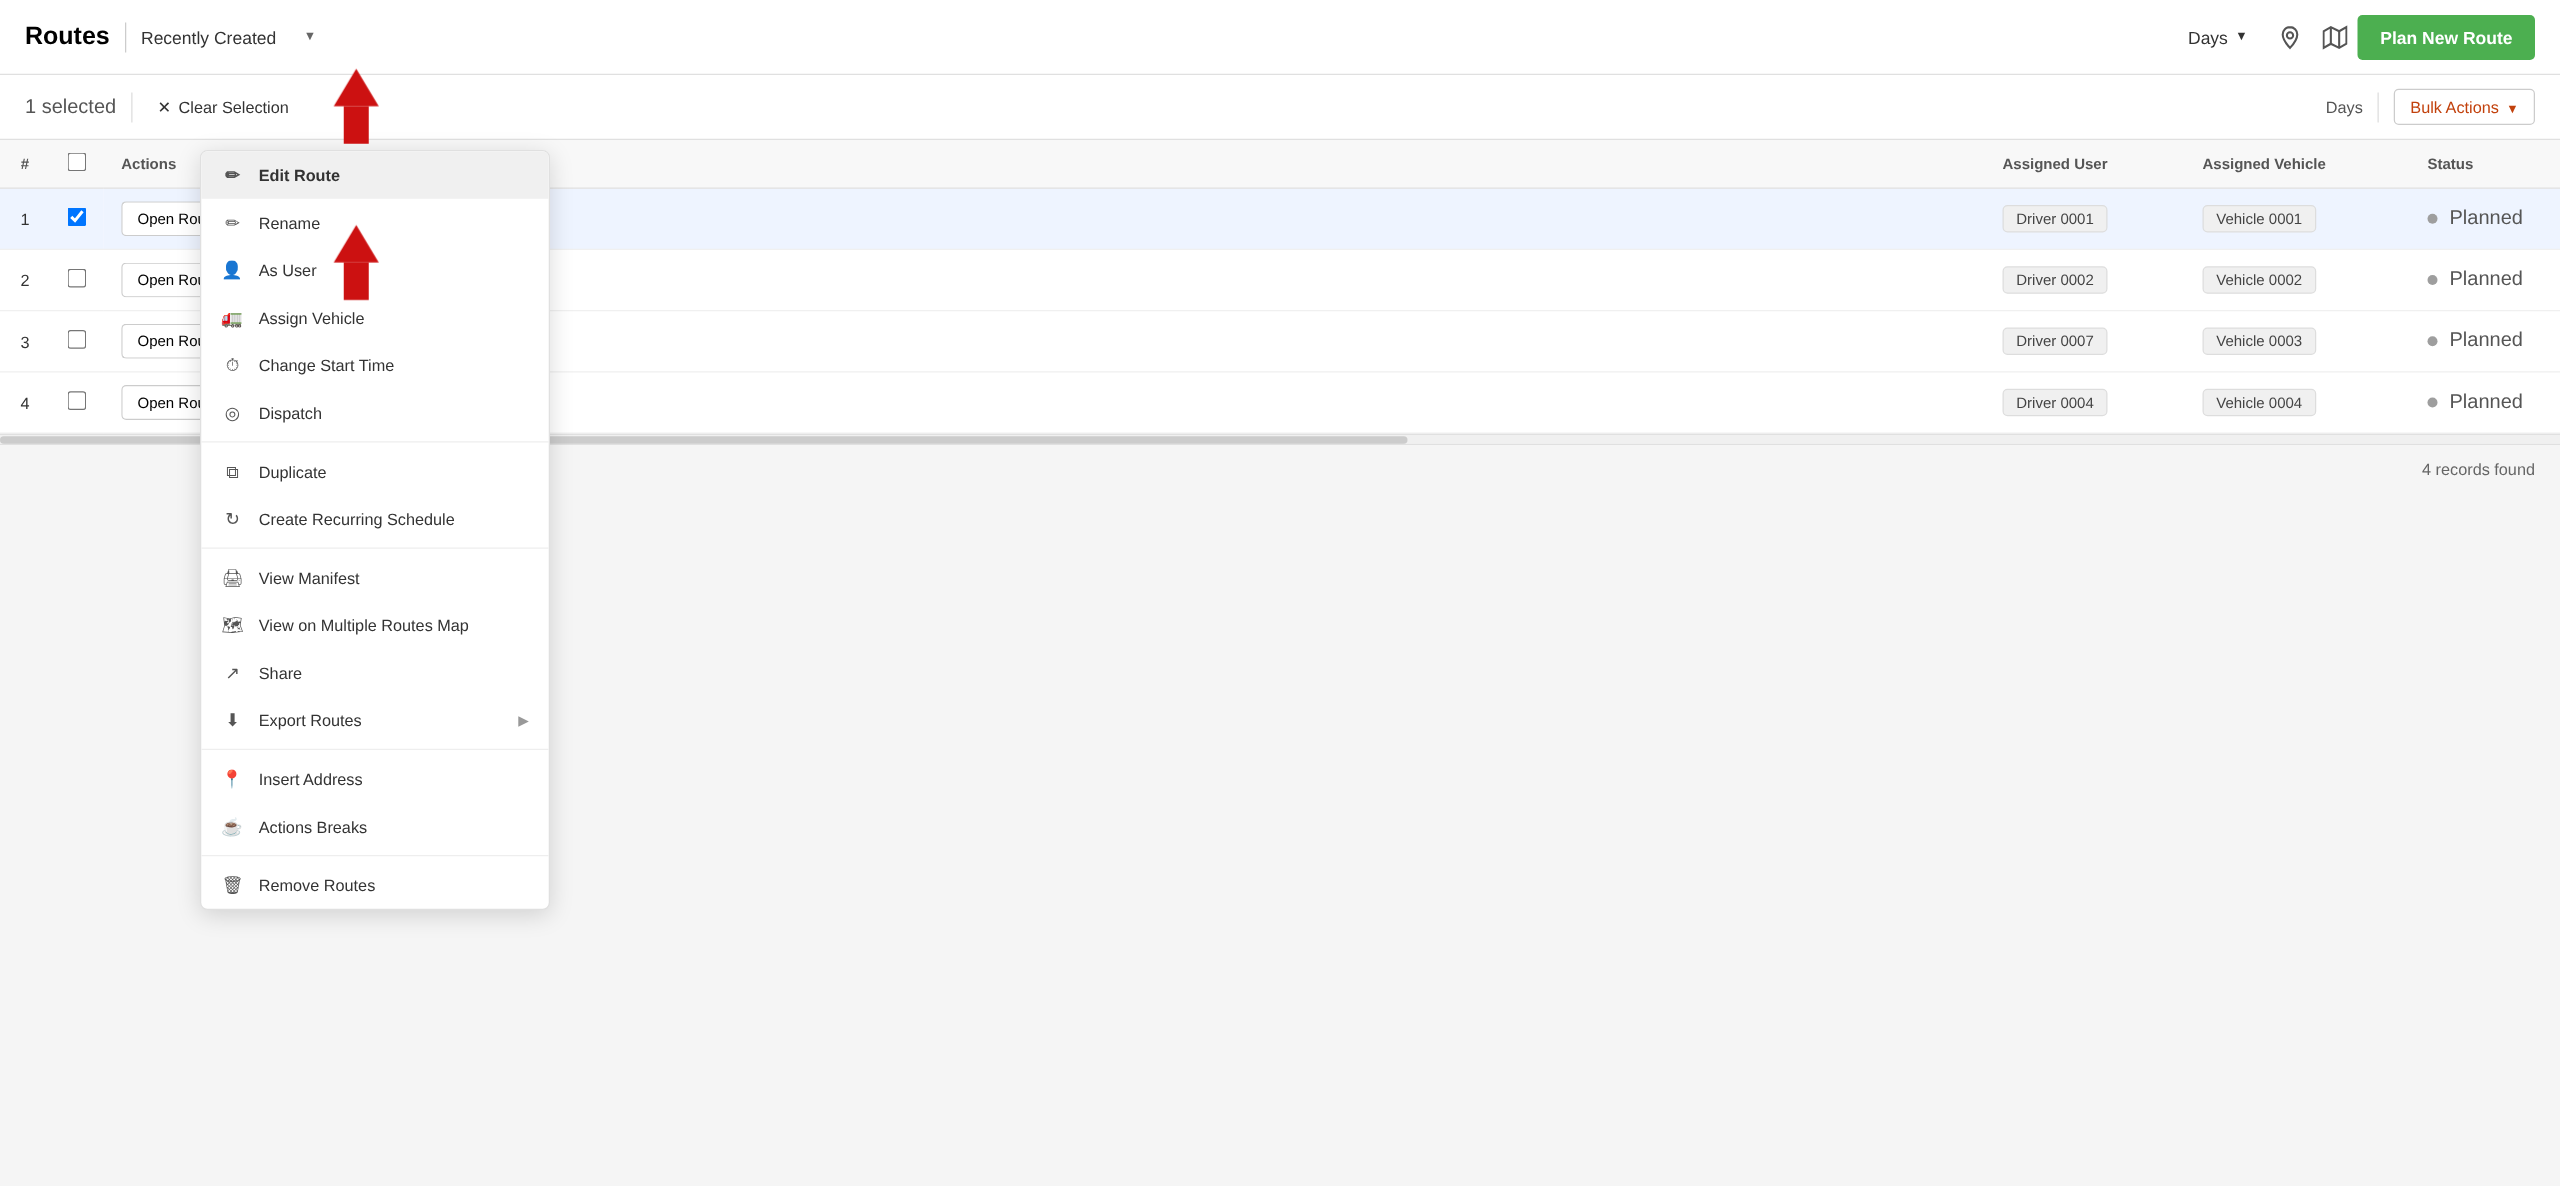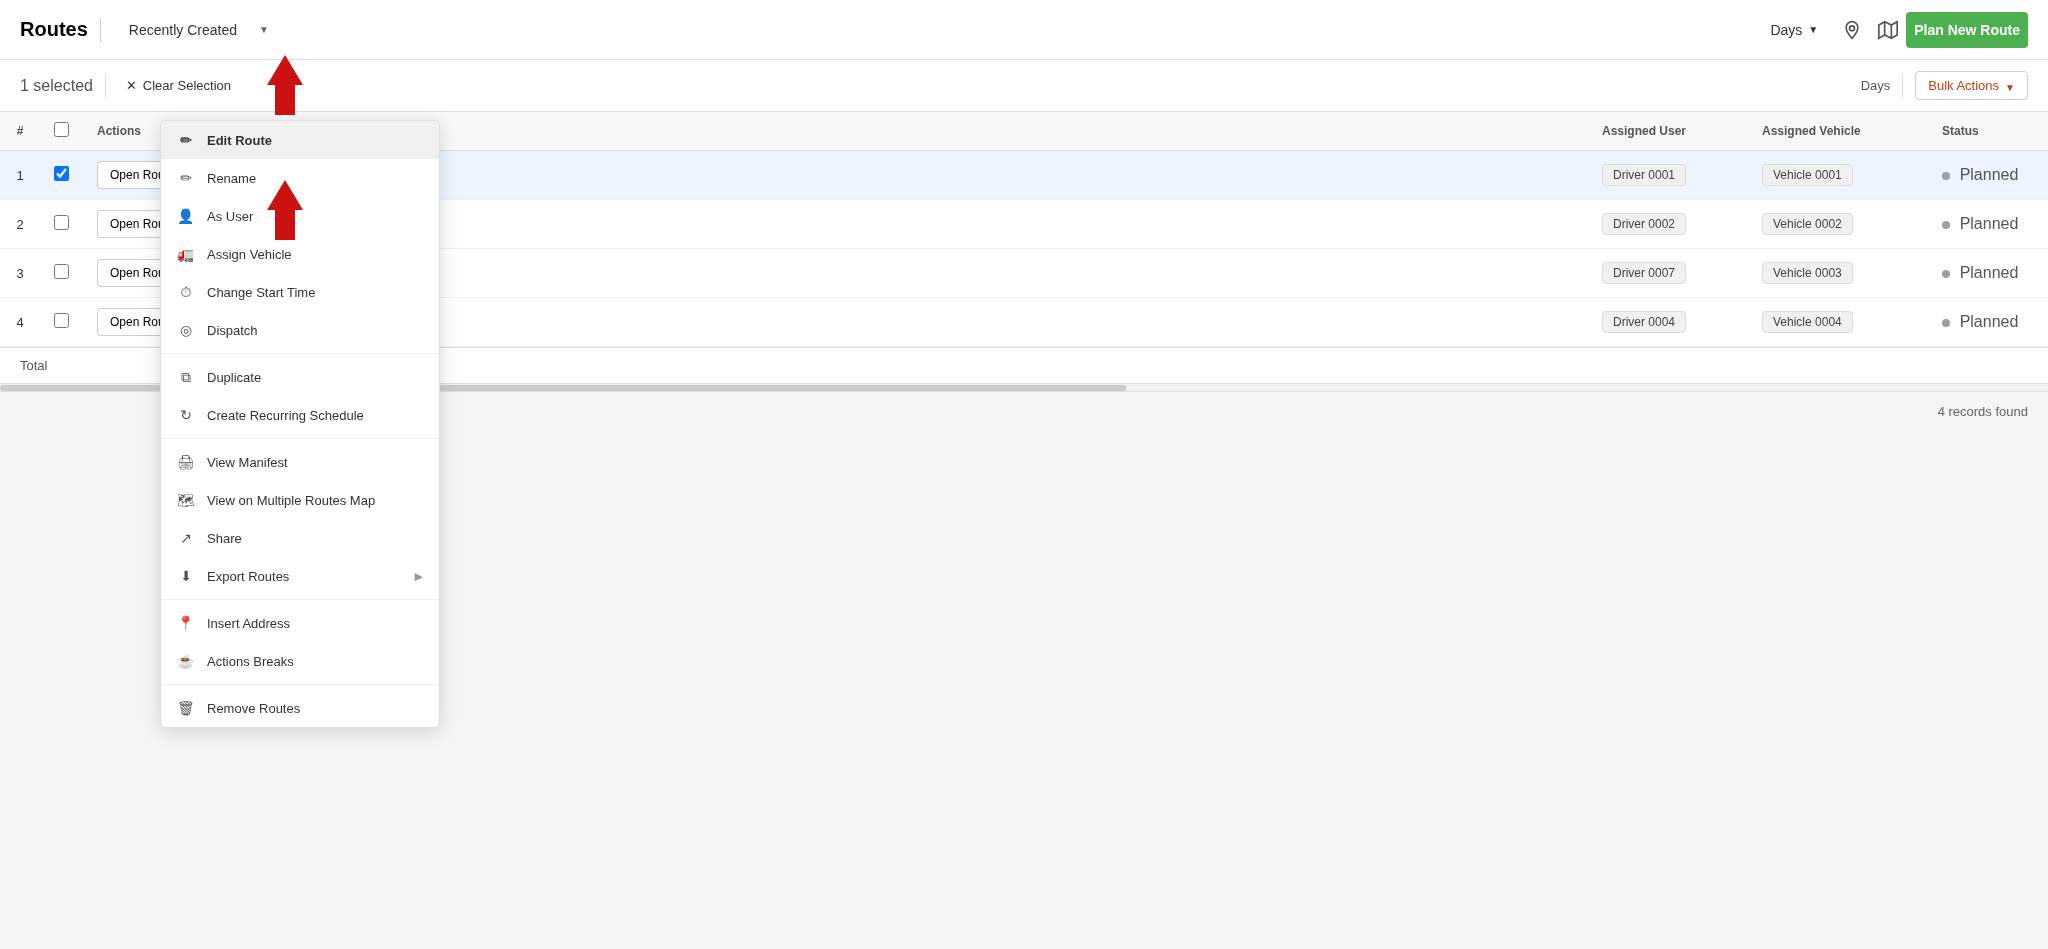--- a/index.html
+++ b/index.html
@@ -8,36 +8,36 @@
     
     .header {
       display: flex; align-items: center; background: #fff;
       border-bottom: 1px solid #e0e0e0; padding: 0 20px; height: 60px;
       position: relative; z-index: 10;
     }
     .header-title { font-size: 20px; font-weight: 600; color: #000000; }
     .header-divider { width: 1px; height: 24px; background: #ccc; margin: 0 12px; }
     .header-filter {
       display: flex; align-items: center; gap: 22px;
-      font-size: 14px; font-weight: 500; color: #333; cursor: pointer; margin-left: 16px;
+      font-size: 14px; font-weight: 500; color: #333; cursor: pointer;
     }
     .header-filter .chevron { font-size: 10px; color: #666; }
     .header-spacer { flex: 1; }
     .header-days {
       display: flex; align-items: center; gap: 6px;
       font-size: 14px; color: #333; cursor: pointer; margin-right: 16px;
     }
     .header-icon-btn {
       width: 36px; height: 36px; display: flex; align-items: center;
       justify-content: center; cursor: pointer; color: #555;
       font-size: 18px; border-radius: 4px;
     }
     .btn-plan {
       background: #4caf50; color: #fff; border: none; border-radius: 4px;
-      padding: 10px 8px; font-size: 14px; font-weight: 600; cursor: pointer;
+      padding: 10px 18px; font-size: 14px; font-weight: 600; cursor: pointer;
       white-space: nowrap;
     }
 
     
     .toolbar {
       display: flex; align-items: center; background: #fff;
       border-bottom: 1px solid #e0e0e0; padding: 0 20px; height: 52px; gap: 12px;
     }
     .selected-count { font-size: 16px; color: #555; }
     .toolbar-divider { width: 1px; height: 24px; background: #ddd; }
@@ -266,23 +266,20 @@
     <td class="col-assigned-vehicle">
       <span class="assigned-tag">Vehicle 0004</span>
     </td>
     <td class="col-status">
       <span class="status-dot"></span>
       <span class="status-text">Planned</span>
     </td>
   </tr>
       </tbody>
   </table>
-  <div class="table-footer">
-    <span>Total</span>
-  </div>
 </div>
 
 <div class="scroll-area">
   <div class="scroll-thumb"></div>
 </div>
 
 <div class="records-bar">
   <span>4 records found</span>
 </div>
 

